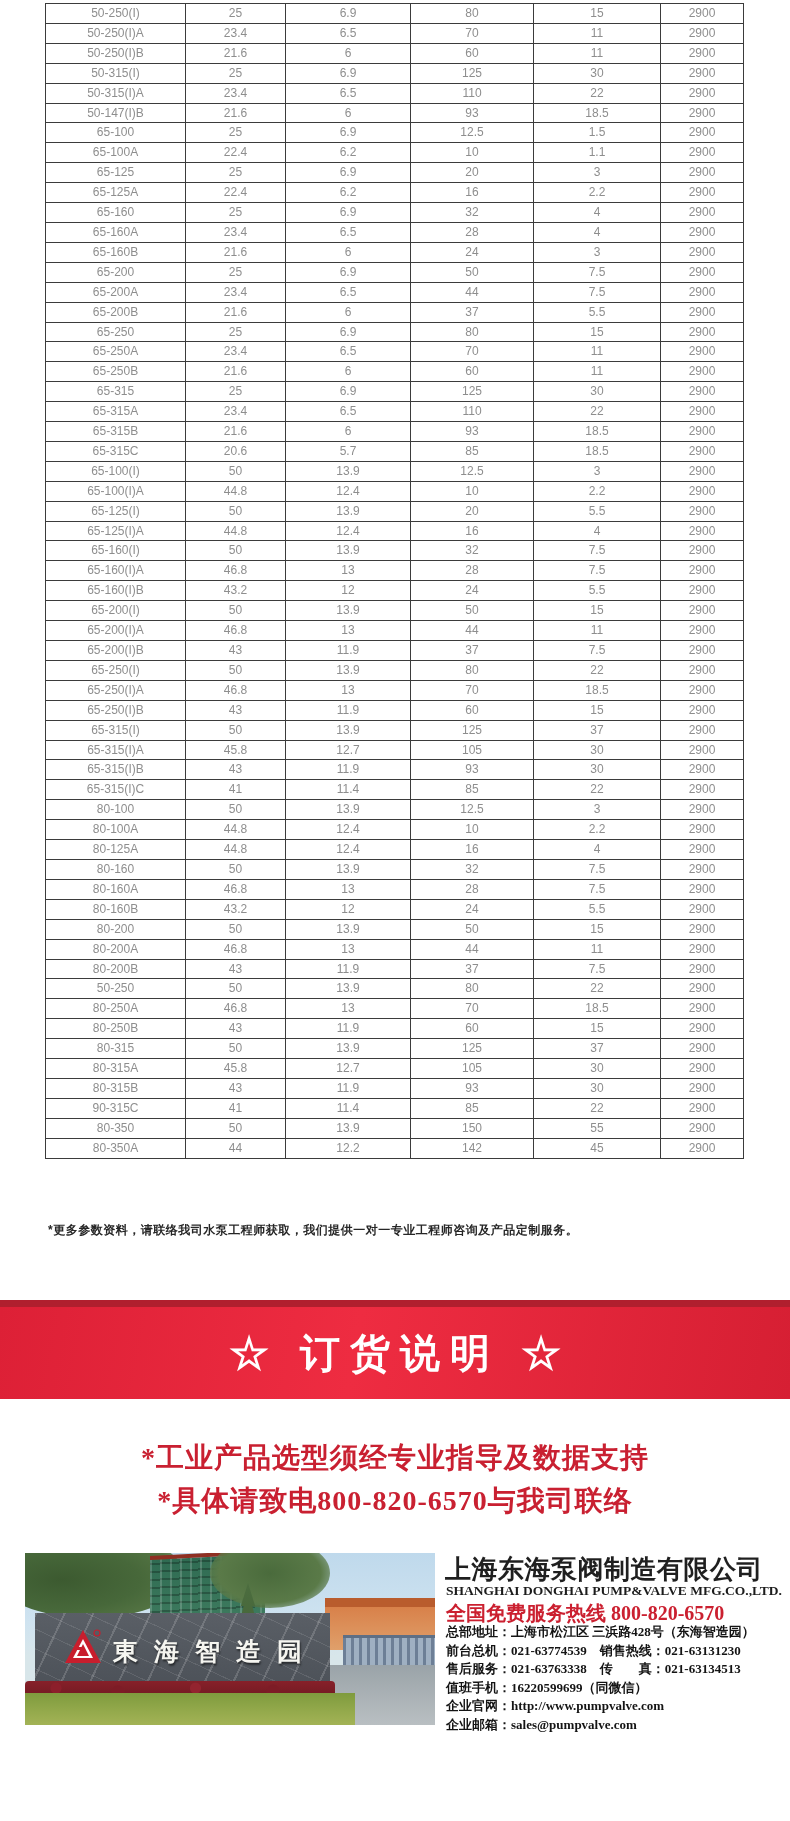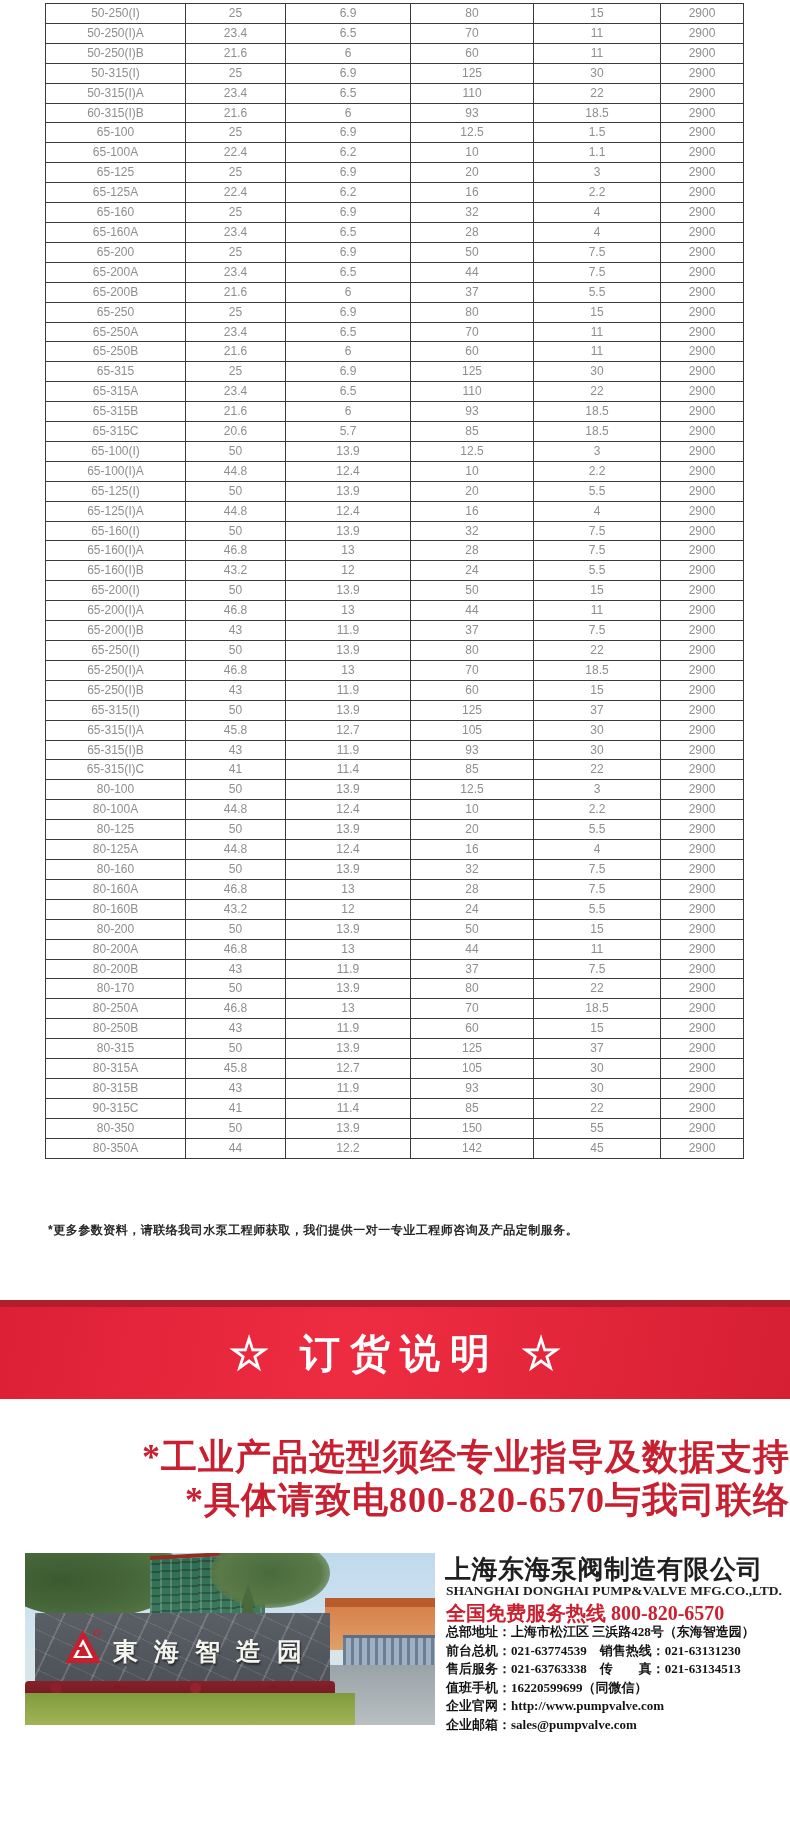--- a/index.html
+++ b/index.html
@@ -47,21 +47,21 @@
     color:#ffffff; font-size:40px; font-weight:bold;
     letter-spacing:10px; text-indent:10px;
     font-family:"Liberation Sans", sans-serif;
   }
 
   
   .notices{
     position:absolute; left:0; top:1436px; width:790px; text-align:center;
     color:#c92031; font-family:"Liberation Serif", serif; font-weight:bold;
   }
-  .notices div{ font-size:36px; line-height:43px; letter-spacing:1px;text-align:right; }
+  .notices div{ font-size:28px; line-height:43px; letter-spacing:1px; }
 
   
   .company{ position:absolute; left:0; top:1550px; width:790px; height:180px; }
 
   
   .photo{
     position:absolute; left:25px; top:3px; width:410px; height:172px;
     overflow:hidden; background:linear-gradient(180deg,#bfd9ec 0%, #cfe3f0 40%, #d8e6ea 60%);
   }
   .photo .glass-building{
@@ -206,21 +206,21 @@
           </tr>
           <tr>
             <td>50-315(I)A</td>
             <td>23.4</td>
             <td>6.5</td>
             <td>110</td>
             <td>22</td>
             <td>2900</td>
           </tr>
           <tr>
-            <td>60-315(I)B</td>
+            <td>50-147(I)B</td>
             <td>21.6</td>
             <td>6</td>
             <td>93</td>
             <td>18.5</td>
             <td>2900</td>
           </tr>
           <tr>
             <td>65-100</td>
             <td>25</td>
             <td>6.9</td>
@@ -262,20 +262,28 @@
           </tr>
           <tr>
             <td>65-160A</td>
             <td>23.4</td>
             <td>6.5</td>
             <td>28</td>
             <td>4</td>
             <td>2900</td>
           </tr>
           <tr>
+            <td>65-160B</td>
+            <td>21.6</td>
+            <td>6</td>
+            <td>24</td>
+            <td>3</td>
+            <td>2900</td>
+          </tr>
+          <tr>
             <td>65-200</td>
             <td>25</td>
             <td>6.9</td>
             <td>50</td>
             <td>7.5</td>
             <td>2900</td>
           </tr>
           <tr>
             <td>65-200A</td>
             <td>23.4</td>
@@ -494,28 +502,20 @@
           </tr>
           <tr>
             <td>80-100A</td>
             <td>44.8</td>
             <td>12.4</td>
             <td>10</td>
             <td>2.2</td>
             <td>2900</td>
           </tr>
           <tr>
-            <td>80-125</td>
-            <td>50</td>
-            <td>13.9</td>
-            <td>20</td>
-            <td>5.5</td>
-            <td>2900</td>
-          </tr>
-          <tr>
             <td>80-125A</td>
             <td>44.8</td>
             <td>12.4</td>
             <td>16</td>
             <td>4</td>
             <td>2900</td>
           </tr>
           <tr>
             <td>80-160</td>
             <td>50</td>
@@ -558,21 +558,21 @@
           </tr>
           <tr>
             <td>80-200B</td>
             <td>43</td>
             <td>11.9</td>
             <td>37</td>
             <td>7.5</td>
             <td>2900</td>
           </tr>
           <tr>
-            <td>80-170</td>
+            <td>50-250</td>
             <td>50</td>
             <td>13.9</td>
             <td>80</td>
             <td>22</td>
             <td>2900</td>
           </tr>
           <tr>
             <td>80-250A</td>
             <td>46.8</td>
             <td>13</td>

